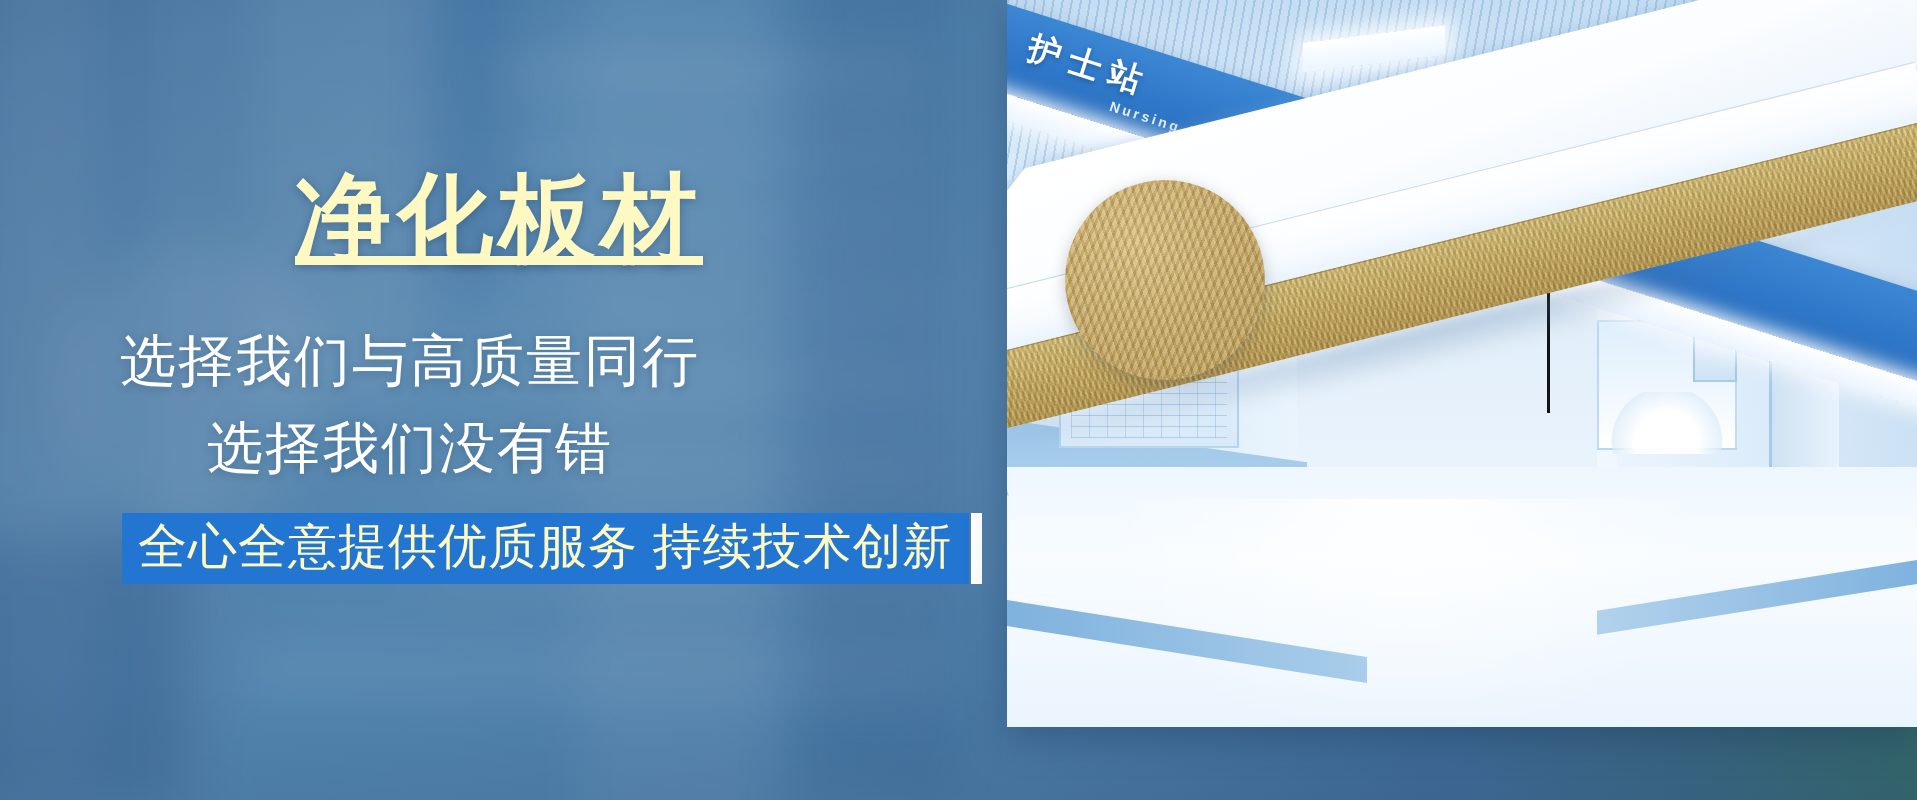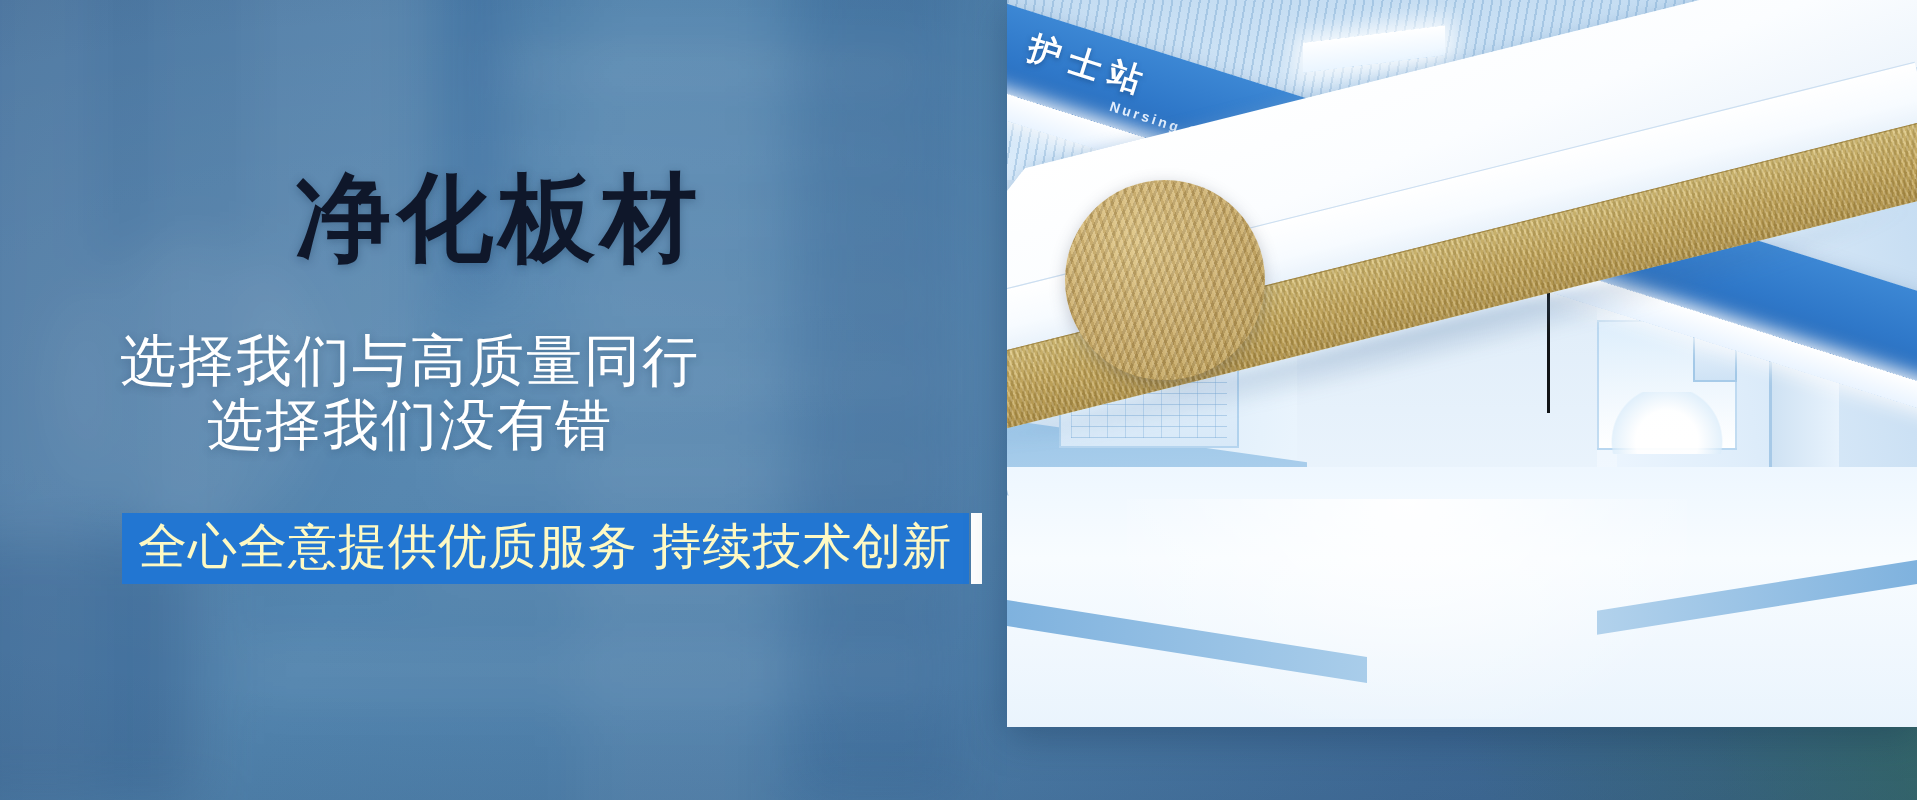--- a/index.html
+++ b/index.html
@@ -58,34 +58,35 @@
     position:absolute; inset:0;
     background:radial-gradient(ellipse at 30% 45%, rgba(255,255,255,.06) 0%, rgba(0,0,0,0) 55%, rgba(20,50,85,.22) 100%);
   }
 
   
   .copy { position:absolute; left:0; top:0; width:1000px; height:800px; }
 
   .headline {
     position:absolute; left:295px; top:168px;
     font-size:96px; font-weight:bold;
-    color:#0f172a; letter-spacing:6px;
+    color:#fef9c3; letter-spacing:6px;
     line-height:1.05;
     text-shadow:0 2px 10px rgba(20,50,80,.35);
     white-space:nowrap;
+    text-decoration:underline;
   }
   .subline {
     position:absolute; left:0; width:1000px;
     text-align:center;
     font-size:56px; color:#ffffff;
     letter-spacing:2px; white-space:nowrap;
     text-shadow:0 2px 8px rgba(20,50,80,.30);
   }
   .subline.l1 { top:324px; padding-right:180px; }
-  .subline.l2 { top:388px; padding-right:180px; }
+  .subline.l2 { top:411px; padding-right:180px; }
 
   .tagline-wrap {
     position:absolute; left:122px; top:513px;
     display:flex; align-items:stretch;
   }
   .tagline {
     background:#2276d2;
     color:#fef9c3;
     font-size:49px;
     letter-spacing:1px;

